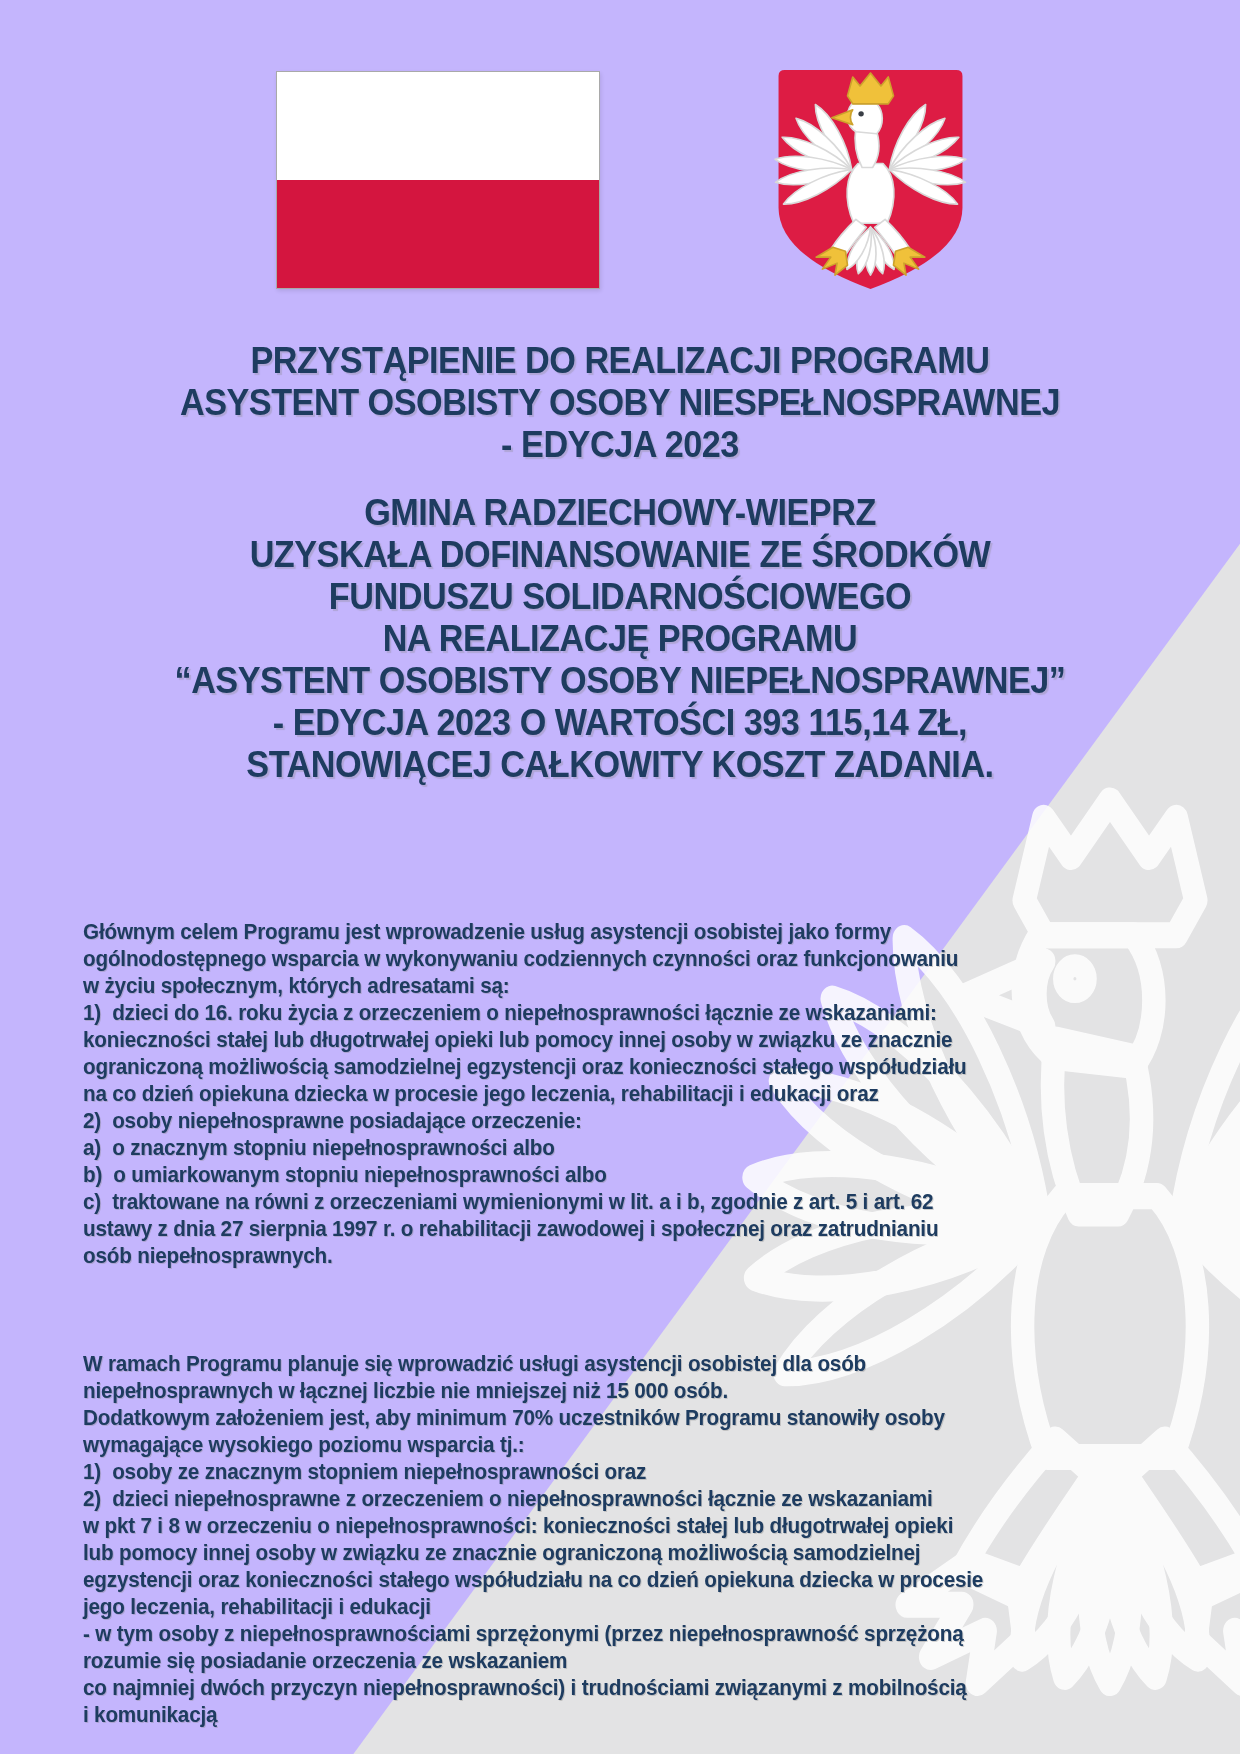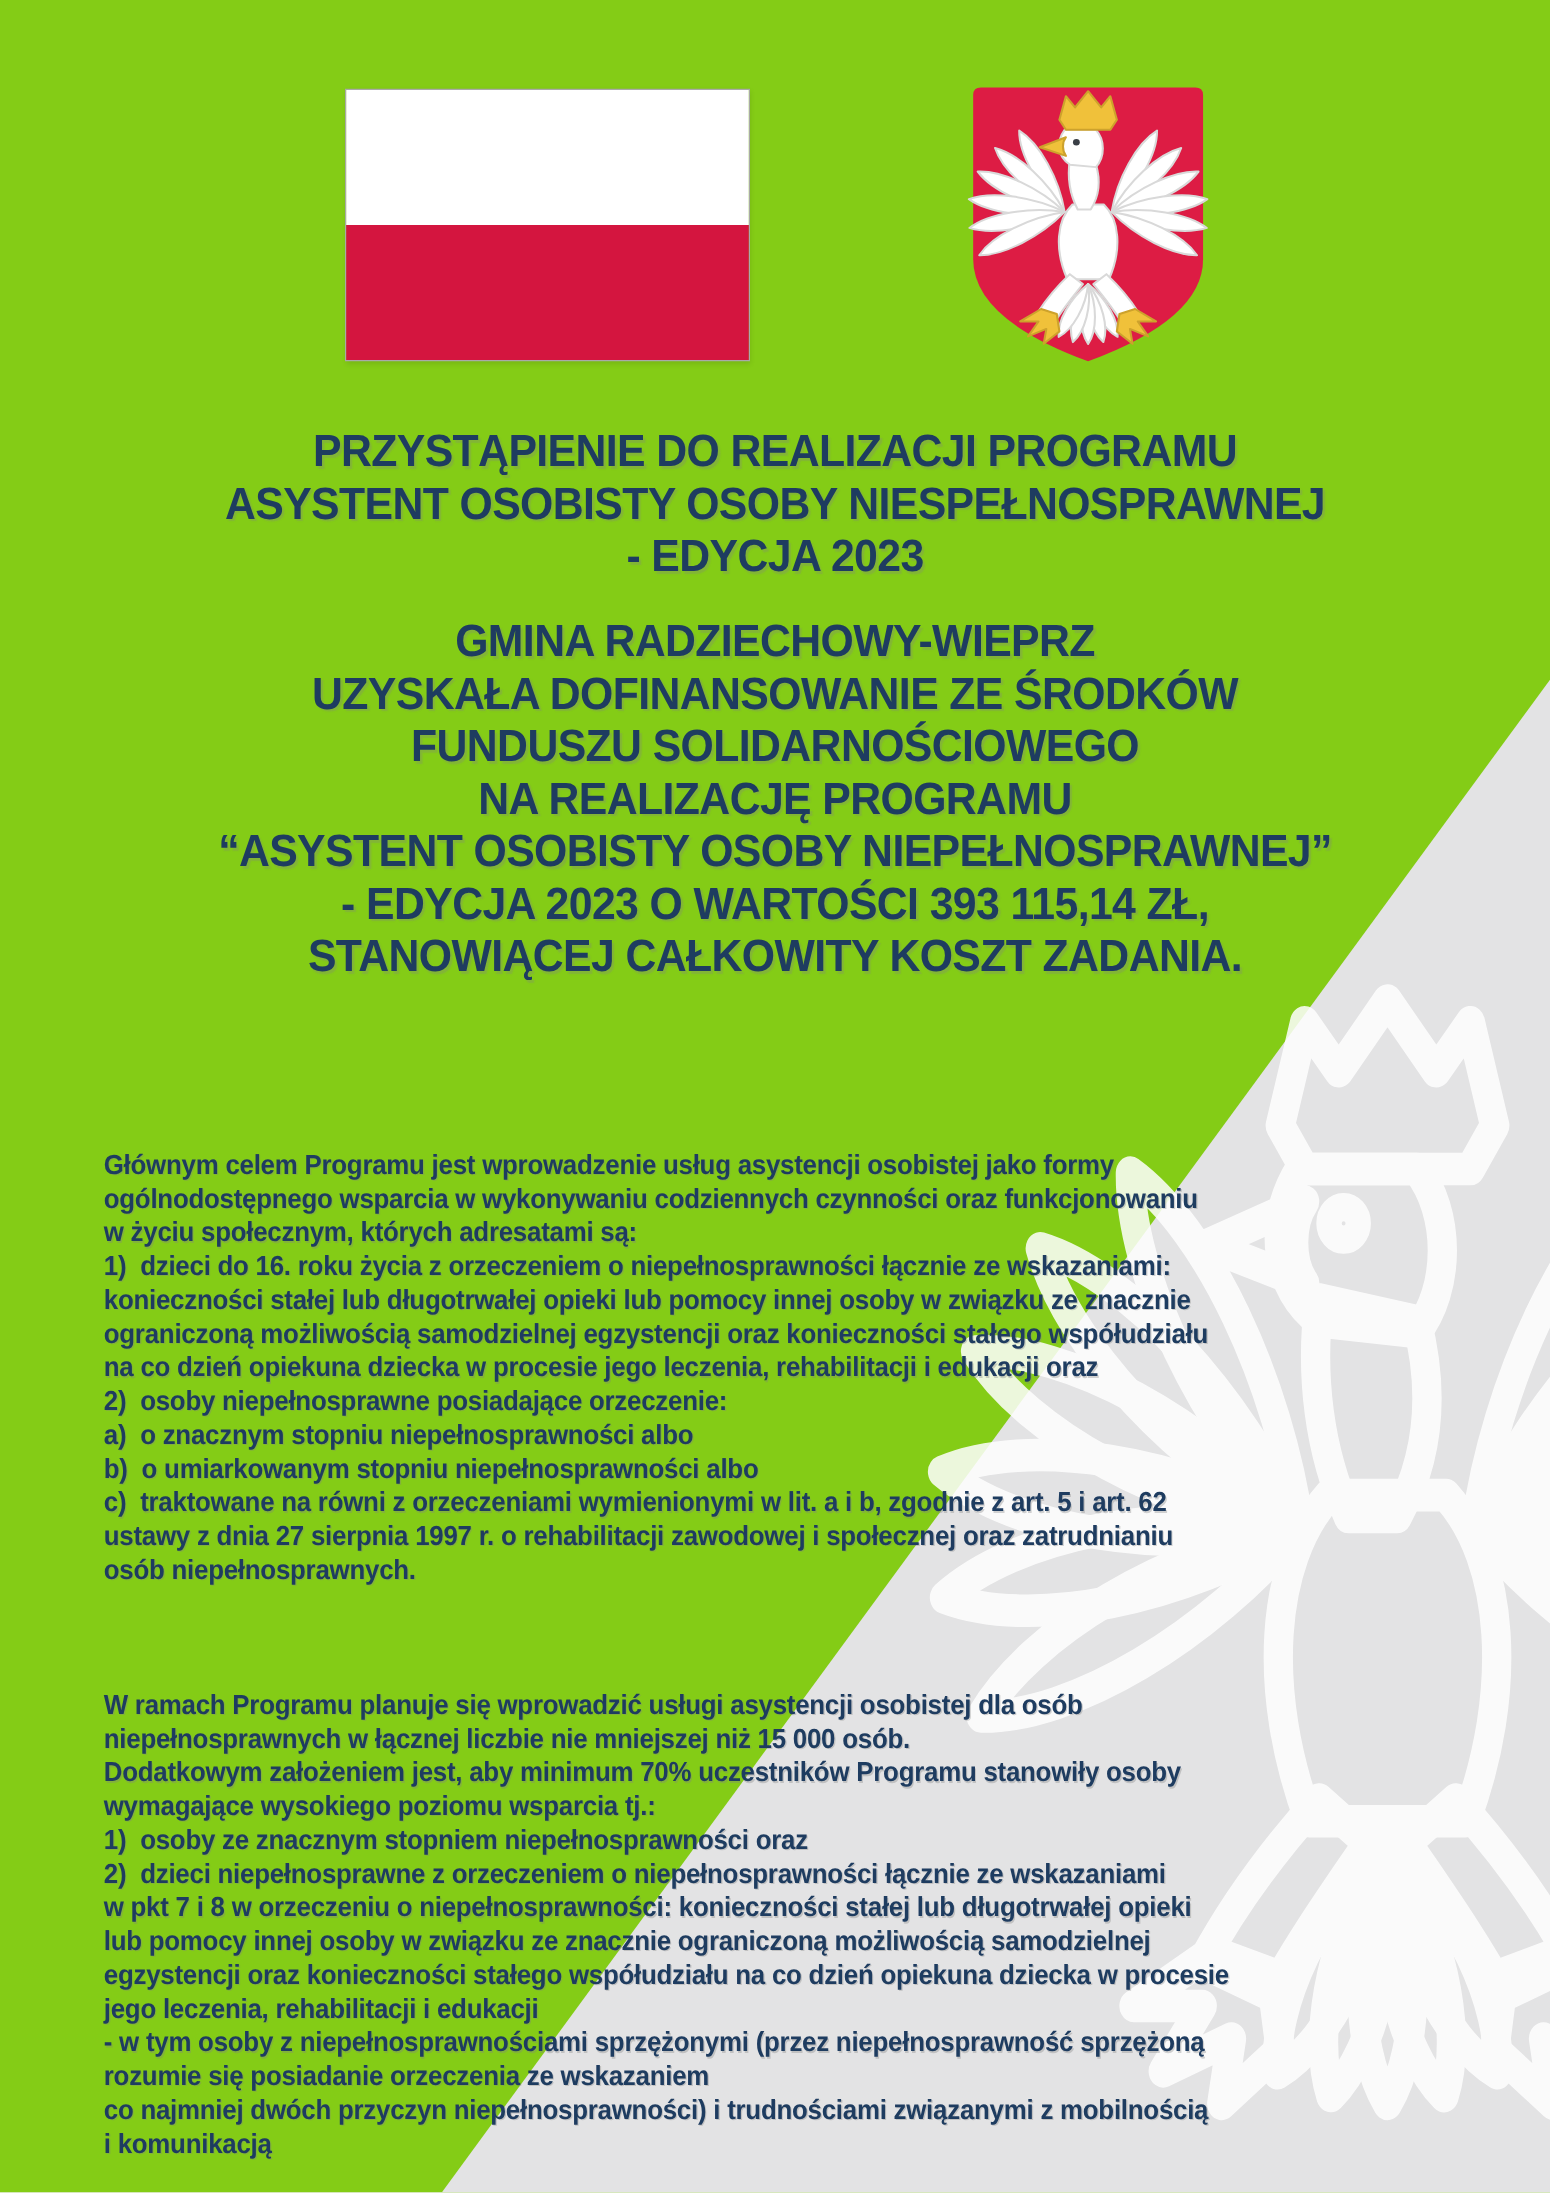--- a/index.html
+++ b/index.html
@@ -1,17 +1,17 @@
 <!DOCTYPE html>
 <html lang="pl"><head>
 <meta charset="utf-8">
 <style>
   html,body{margin:0;padding:0;}
   body{font-family:"Liberation Sans","DejaVu Sans",sans-serif;}
-  .page{position:relative;width:1240px;height:1754px;background:#84cc16;overflow:hidden;}
+  .page{position:relative;width:1240px;height:1754px;background:#c4b5fd;overflow:hidden;}
 
   
   .band{position:absolute;inset:0;background:#e3e3e4;
         clip-path:polygon(100% 31%,100% 100%,28.5% 100%);z-index:1;}
 
   
   .watermark{position:absolute;left:720px;top:770px;width:780px;height:1000px;
              z-index:2;opacity:.85;}
   .watermark .eagle path,.watermark .eagle circle{fill:none;stroke:#ffffff;stroke-width:6;
              stroke-linejoin:round;stroke-linecap:round;}

